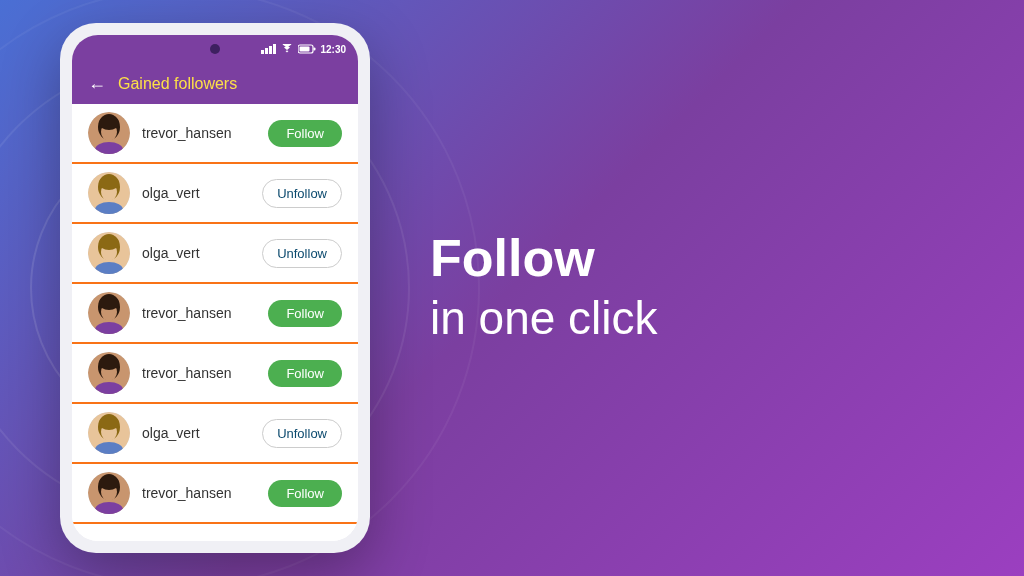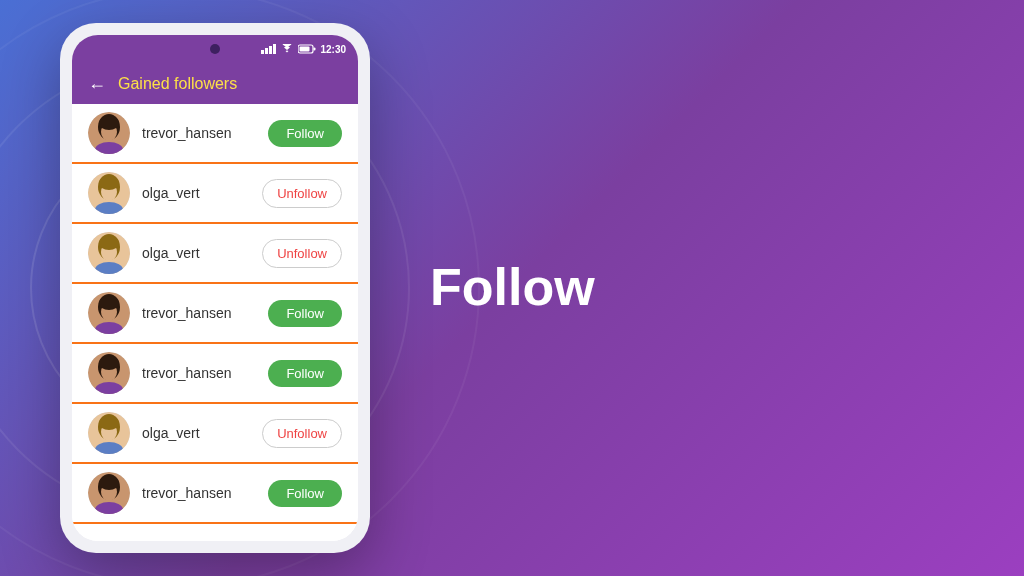--- a/index.html
+++ b/index.html
@@ -149,21 +149,21 @@
       border-radius: 20px;
       padding: 6px 18px;
       font-size: 13px;
       font-weight: 500;
       cursor: pointer;
       white-space: nowrap;
     }
 
     .btn-unfollow {
       background: white;
-      color: #ef4444;
+      color: #0c4a6e;
       border: 1.5px solid #ccc;
       border-radius: 20px;
       padding: 6px 14px;
       font-size: 13px;
       font-weight: 400;
       cursor: pointer;
       white-space: nowrap;
     }
 
     
@@ -352,13 +352,14 @@
             <button class="btn-follow">Follow</button>
           </div>
         </div>
 
     </div>
   </div>
 </div>
 
 <div class="promo-text">
   <span class="promo-line1">Follow</span>
+  <span class="promo-line3">in one click</span>
 </div>
 
 </body></html>

